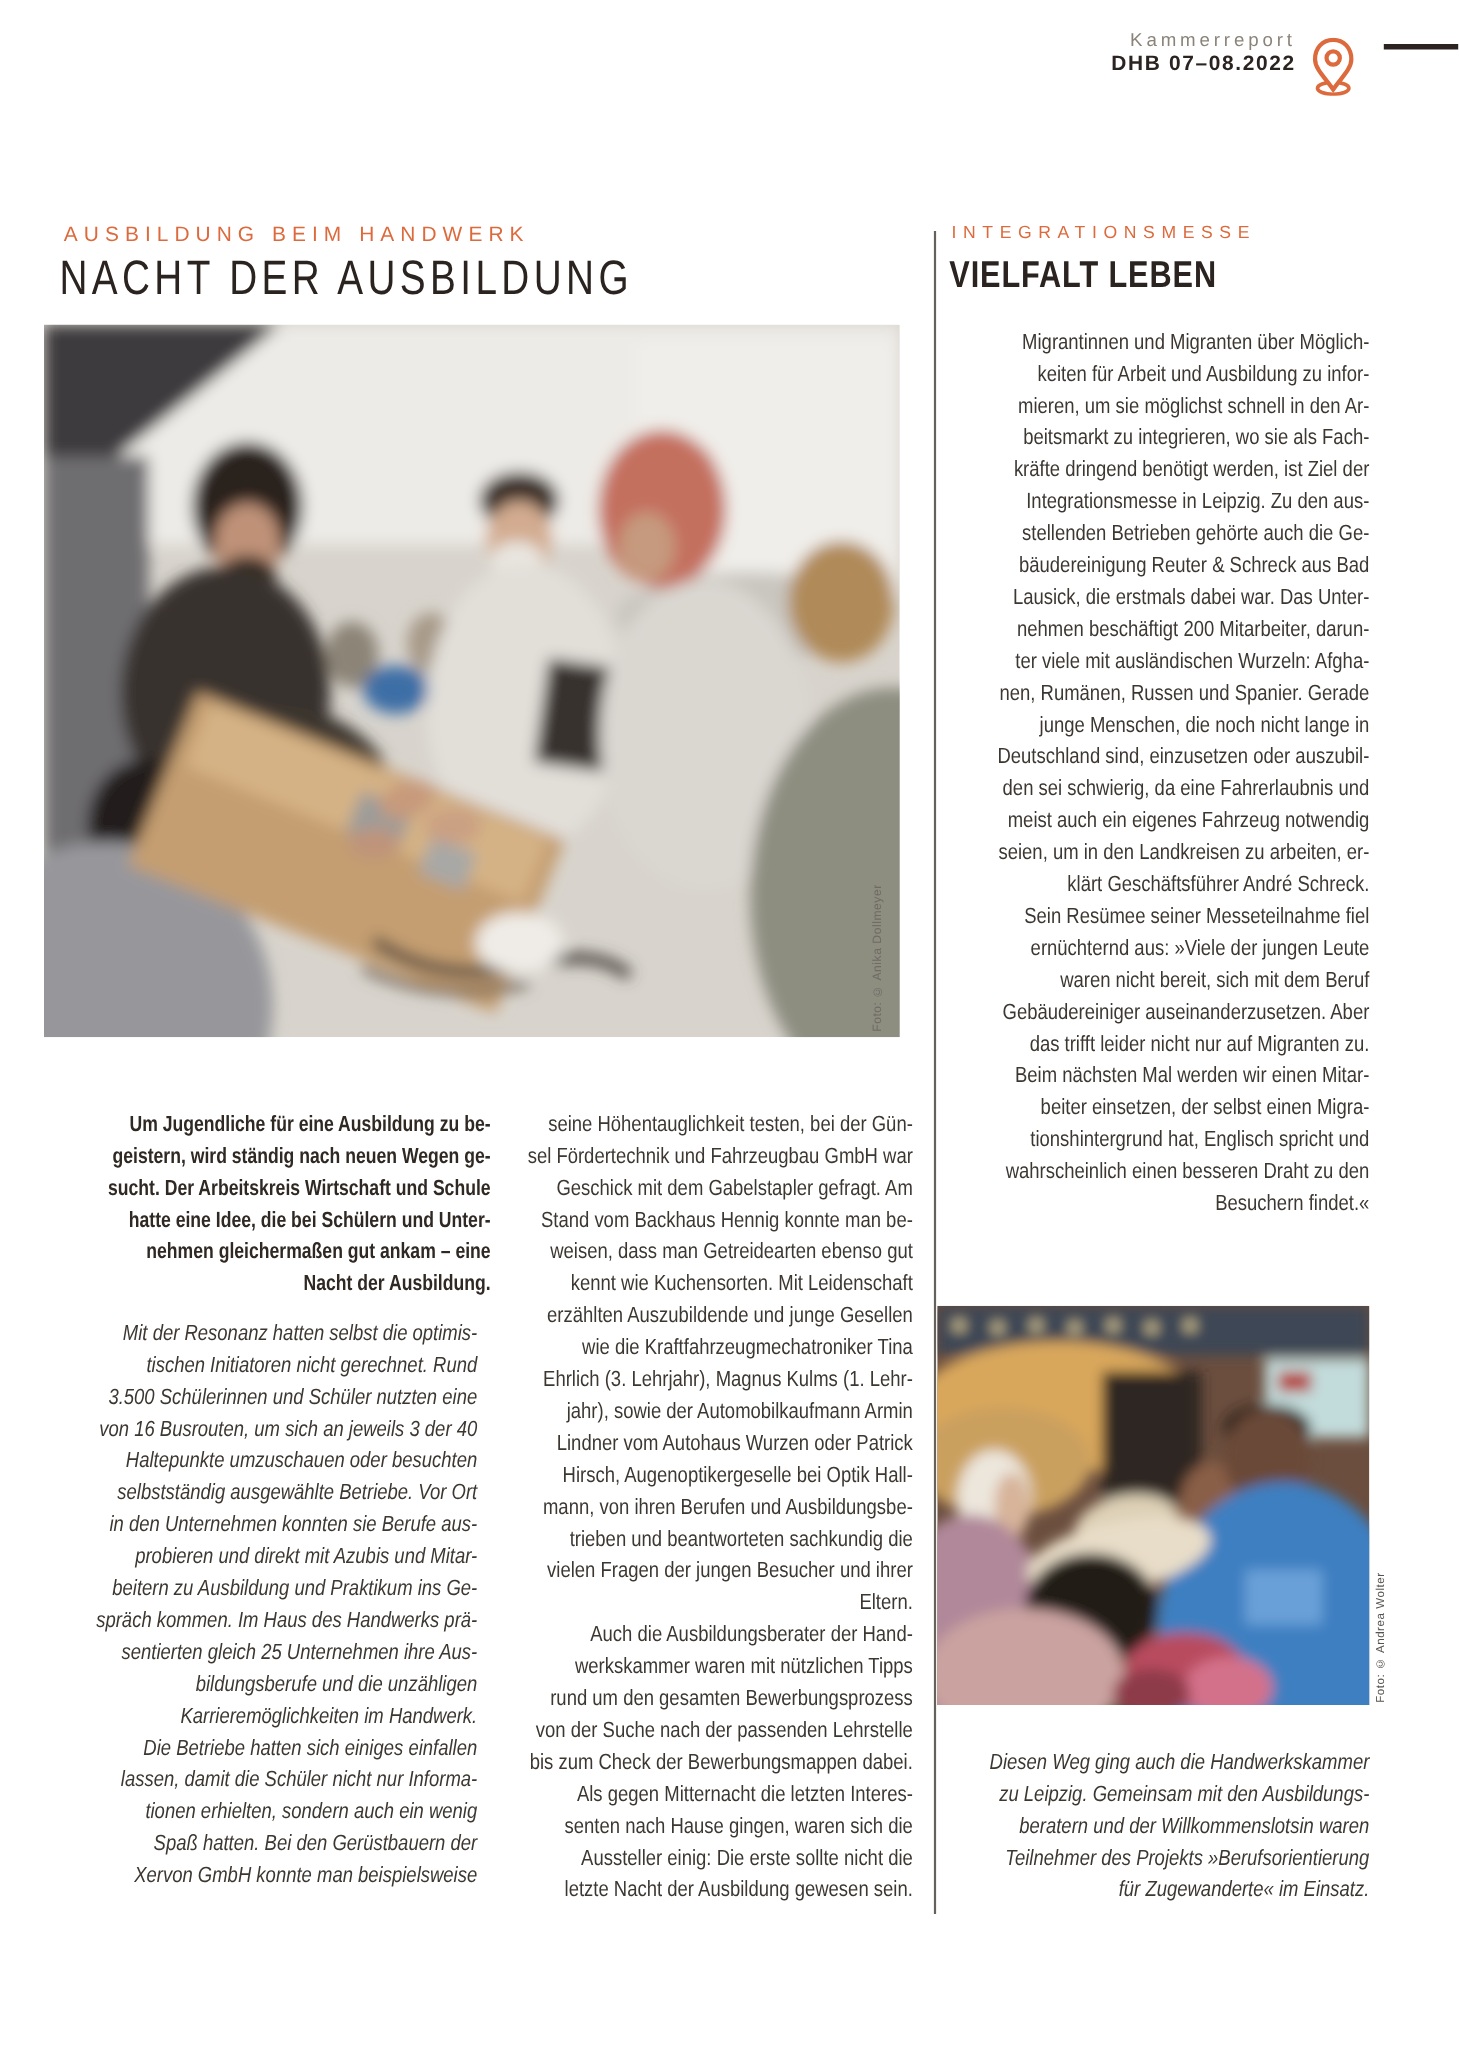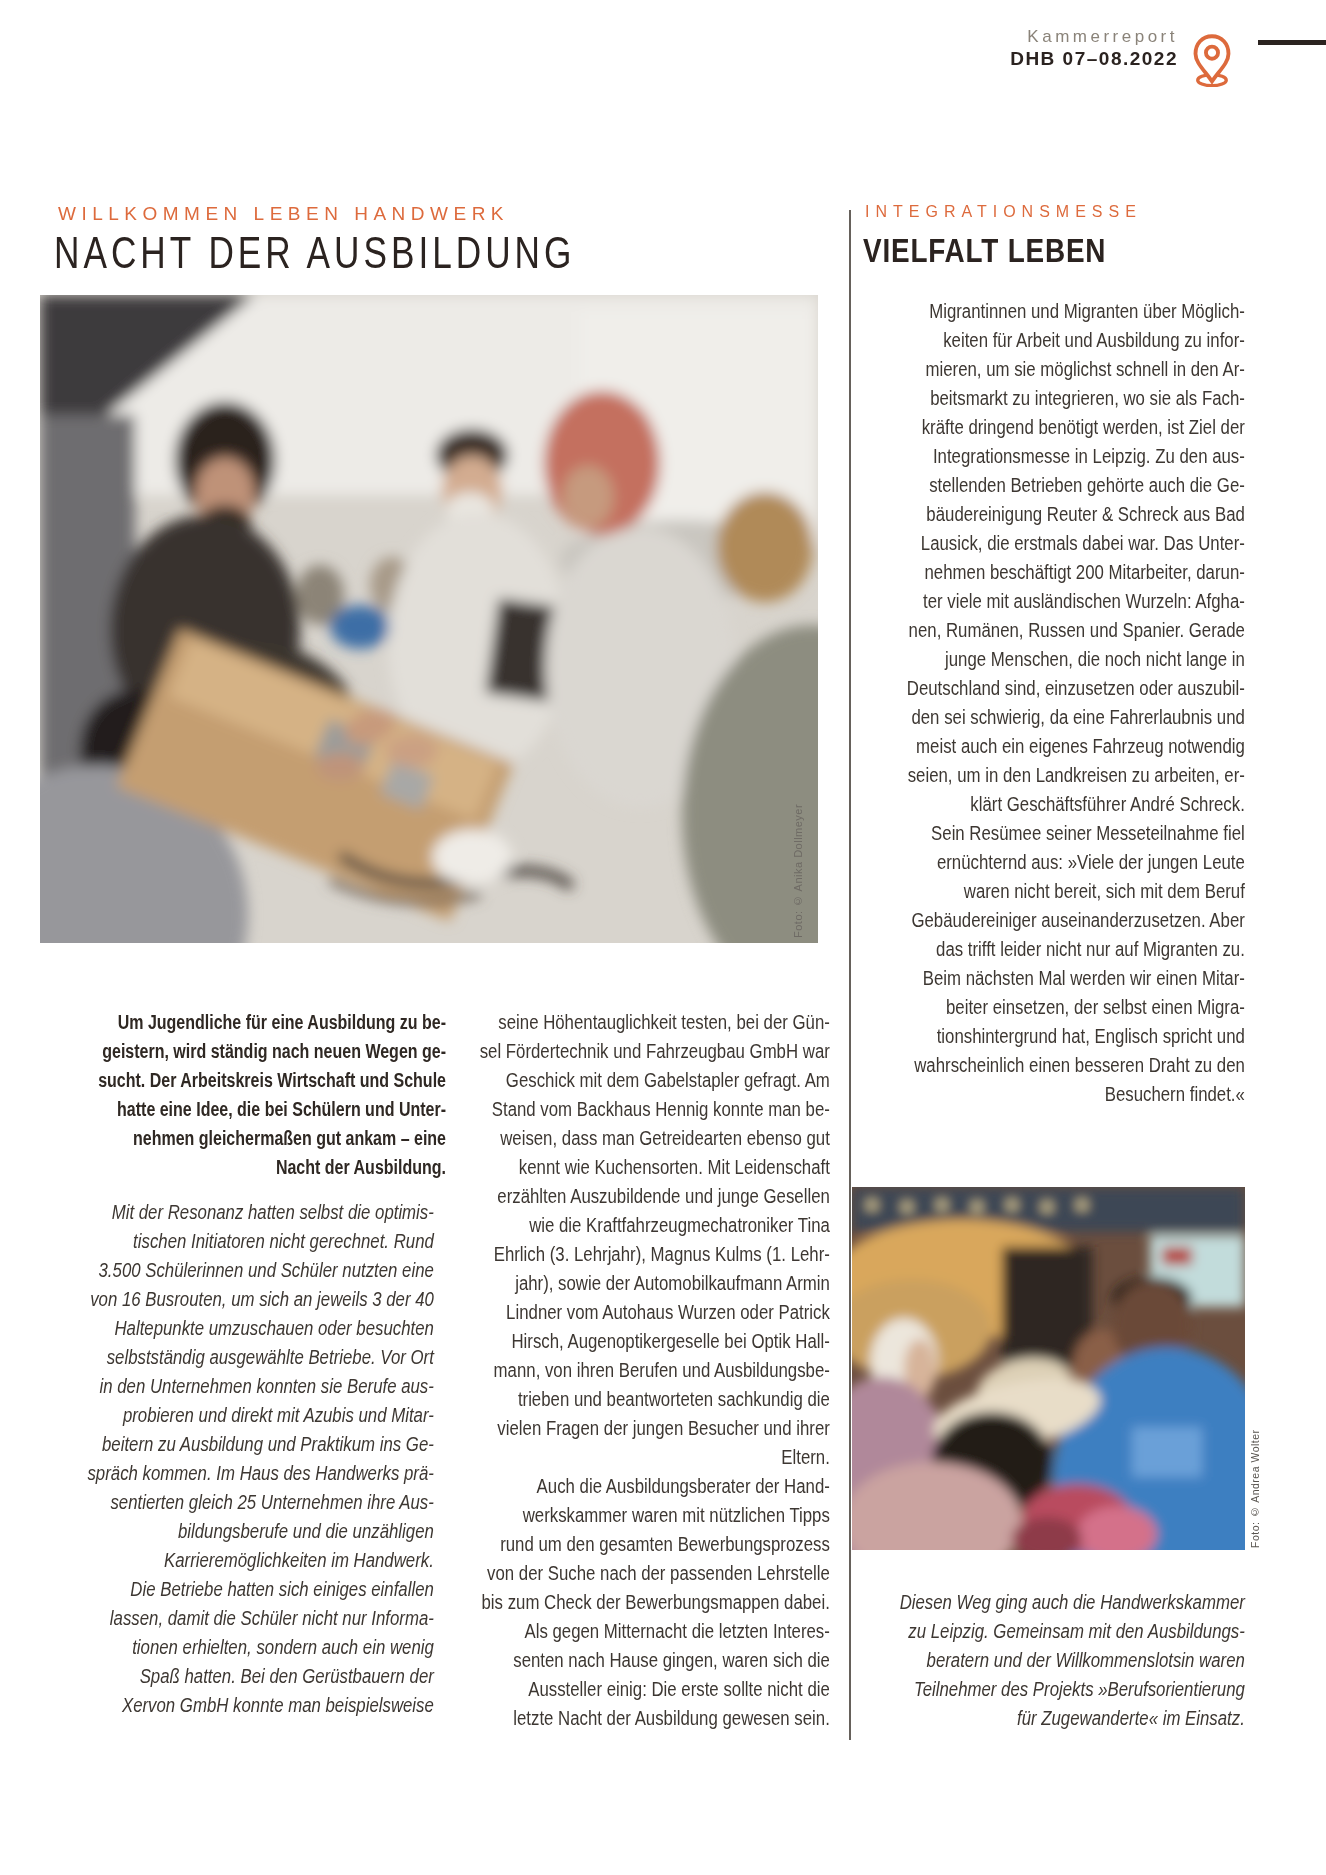--- a/index.html
+++ b/index.html
@@ -62,21 +62,21 @@
   </div>
   <span class="abs pin">
     <svg viewBox="0 0 40 48">
       <ellipse cx="20" cy="42" rx="13" ry="5" fill="none" stroke="#dd6a3c" stroke-width="3"></ellipse>
       <path d="M20,2 C29,2 35,9 35,18 C35,26 27,33 20,43 C13,33 5,26 5,18 C5,9 11,2 20,2 Z" fill="#ffffff" stroke="#dd6a3c" stroke-width="3.5"></path>
       <circle cx="20" cy="17" r="5.5" fill="#ffffff" stroke="#dd6a3c" stroke-width="3.5"></circle>
     </svg>
   </span>
   <div class="abs toprule"></div>
 
-  <div class="abs kicker kicker-left">WILLKOMMEN LEBEN HANDWERK</div>
+  <div class="abs kicker kicker-left">AUSBILDUNG BEIM HANDWERK</div>
   <div class="abs title-main">NACHT DER AUSBILDUNG</div>
 
   <div class="abs photo1">
     <svg viewBox="0 0 778 648" preserveAspectRatio="none">
       <defs>
           <filter id="b1" x="-20%" y="-20%" width="140%" height="140%">
             <feGaussianBlur stdDeviation="7"></feGaussianBlur>
           </filter>
         </defs>
       <rect x="0" y="0" width="778" height="648" fill="#d8d4cd"></rect>

